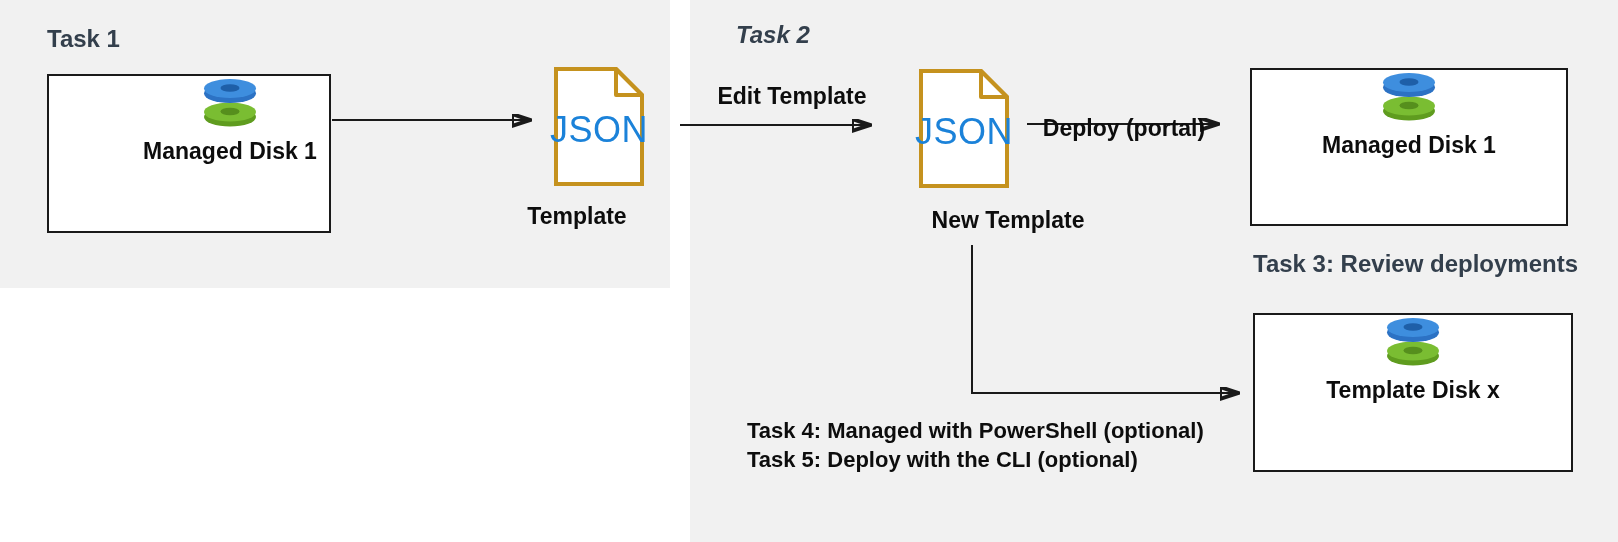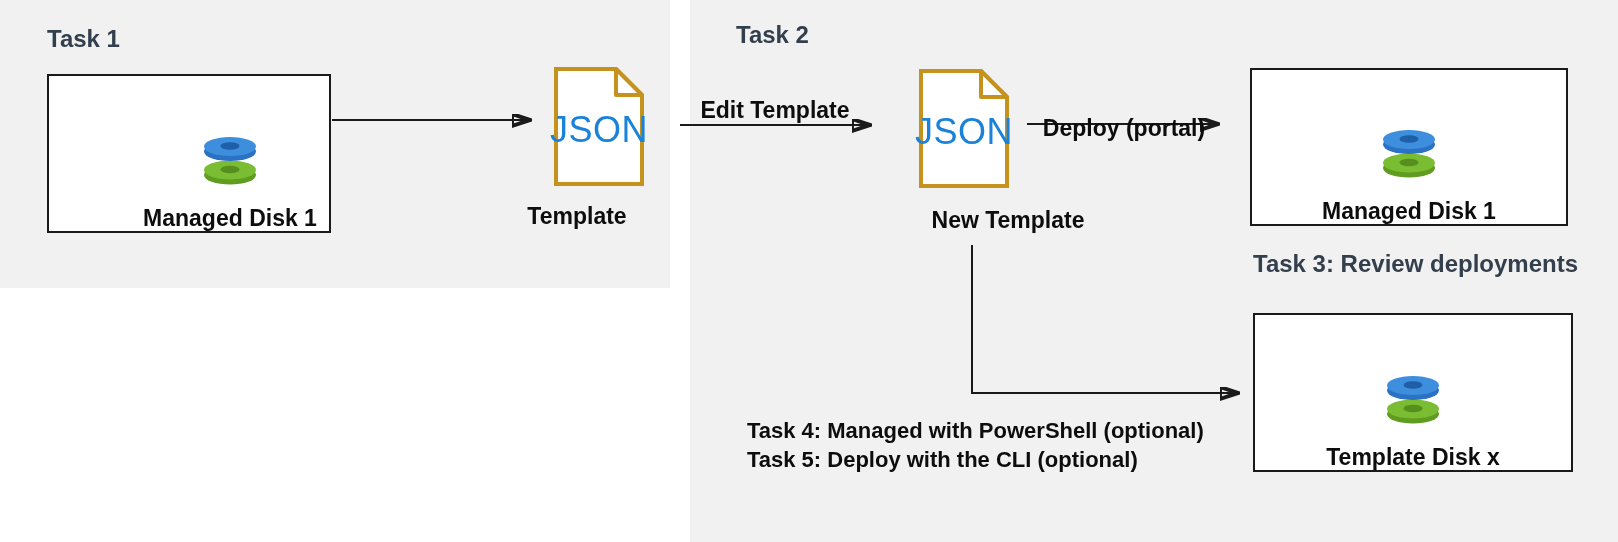--- a/index.html
+++ b/index.html
@@ -13,30 +13,30 @@
   }
   .panel{position:absolute;background:var(--panel-bg,#F1F1F1);}
   .panel-left{left:0;top:0;width:670px;height:288px;}
   .panel-right{left:690px;top:0;width:928px;height:542px;}
 
   .heading{
     position:absolute;font-size:24px;font-weight:bold;color:var(--heading,#333F4C);
     white-space:nowrap;
   }
   .h-task1{left:47px;top:17px;margin-top:8px;}
-  .h-task2{left:736px;top:21px;}
+  .h-task2{left:736px;top:21px;font-style:italic;}
   .h-task3{left:1253px;top:250px;}
 
   .arrows{position:absolute;left:0;top:0;width:1618px;height:542px;pointer-events:none;}
   .arrows line,.arrows path{stroke:var(--arrow,#1A1A1A);stroke-width:2;fill:none;}
 
   .disk-box{
     position:absolute;background:#ffffff;border:2px solid var(--box-border,#1A1A1A);
-    display:flex;flex-direction:column;align-items:center;justify-content:flex-end;
-    box-sizing:border-box;gap:18px;
+    display:flex;flex-direction:column;align-items:center;justify-content:flex-start;
+    box-sizing:border-box;gap:9px;
   }
   .box1{left:47px;top:74px;width:284px;height:159px;padding-left:82px;}
   .box2{left:1250px;top:68px;width:318px;height:158px;}
   .box3{left:1253px;top:313px;width:320px;height:159px;}
   .disk-icon{width:54px;height:54px;display:block;}
   .box-label{
     font-size:23px;font-weight:bold;color:var(--label,#0D0D0D);white-space:nowrap;line-height:1.1;
   }
 
   .doc{position:absolute;width:92px;height:121px;}
@@ -49,21 +49,21 @@
   }
   .doc1{left:553px;top:66px;}
   .doc2{left:918px;top:68px;}
 
   .flow-label{
     position:absolute;transform:translateX(-50%);
     font-size:23px;font-weight:bold;color:var(--label,#0D0D0D);white-space:nowrap;
   }
   .l-template{left:577px;top:203px;}
   .l-new-template{left:964px;top:207px;margin-left:44px;}
-  .l-edit{left:775px;top:83px;margin-top:14px;}
+  .l-edit{left:792px;top:83px;}
   .l-deploy{left:1124px;top:83px;margin-top:32px;}
 
   .task45{
     position:absolute;left:747px;top:416px;
     font-size:22px;font-weight:bold;color:var(--label,#0D0D0D);line-height:29px;white-space:nowrap;
   }
 </style>
 </head>
 <body>
 

